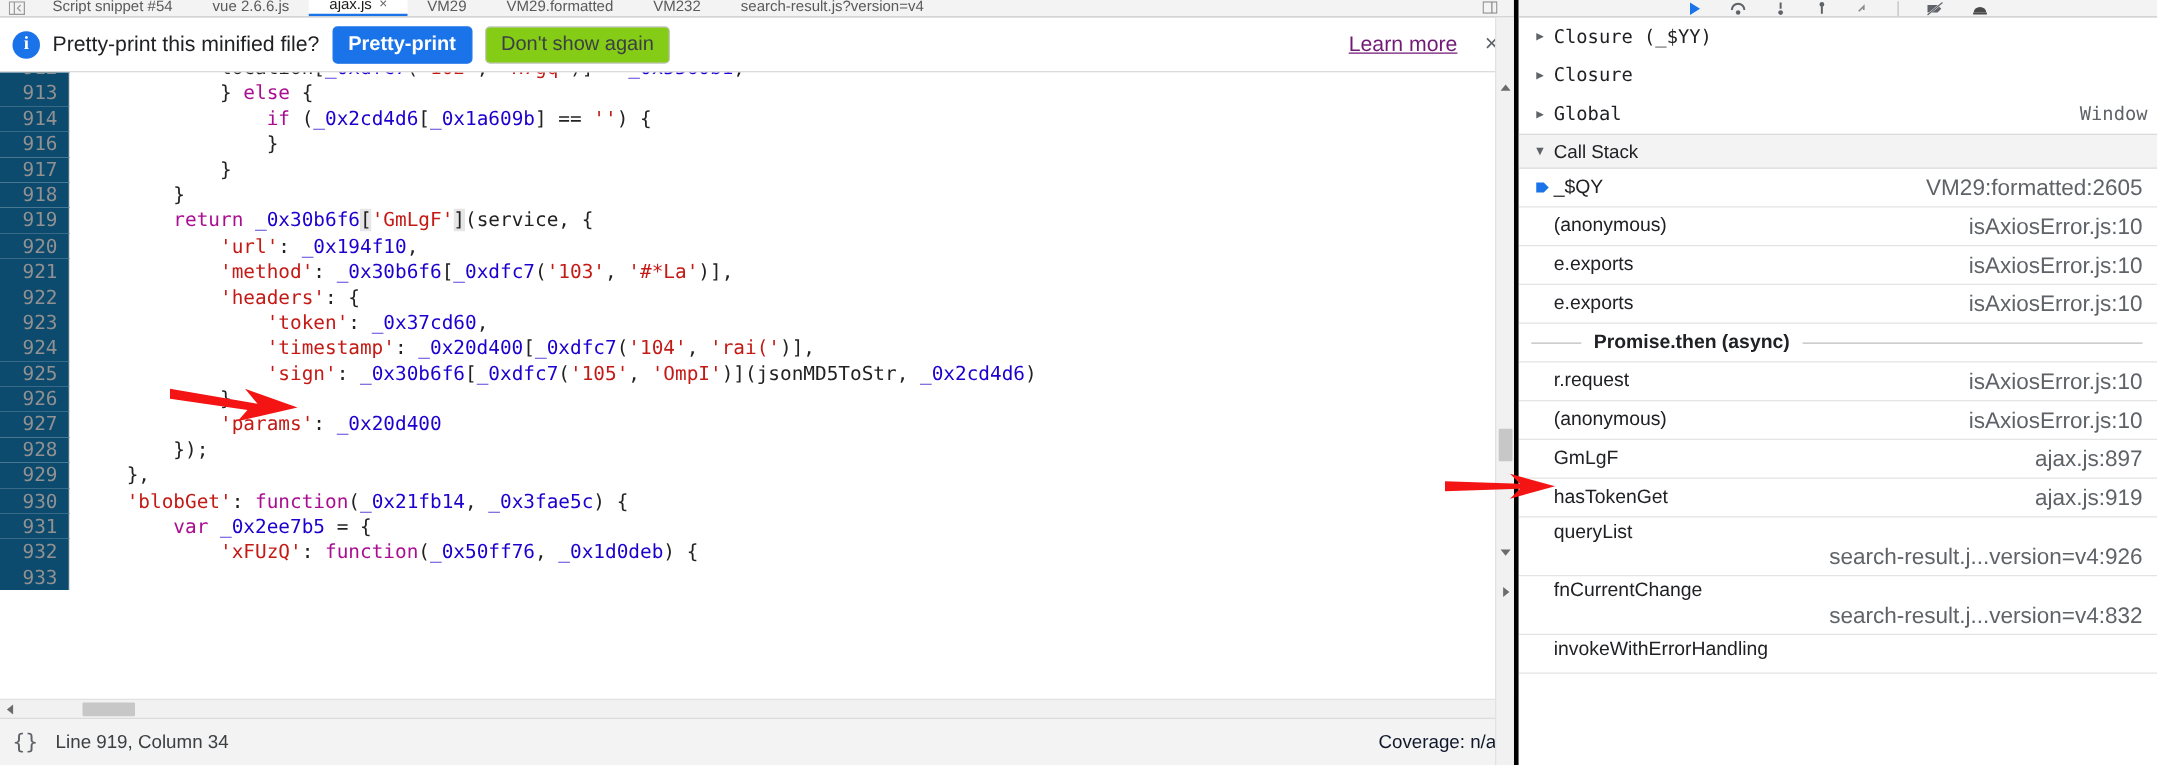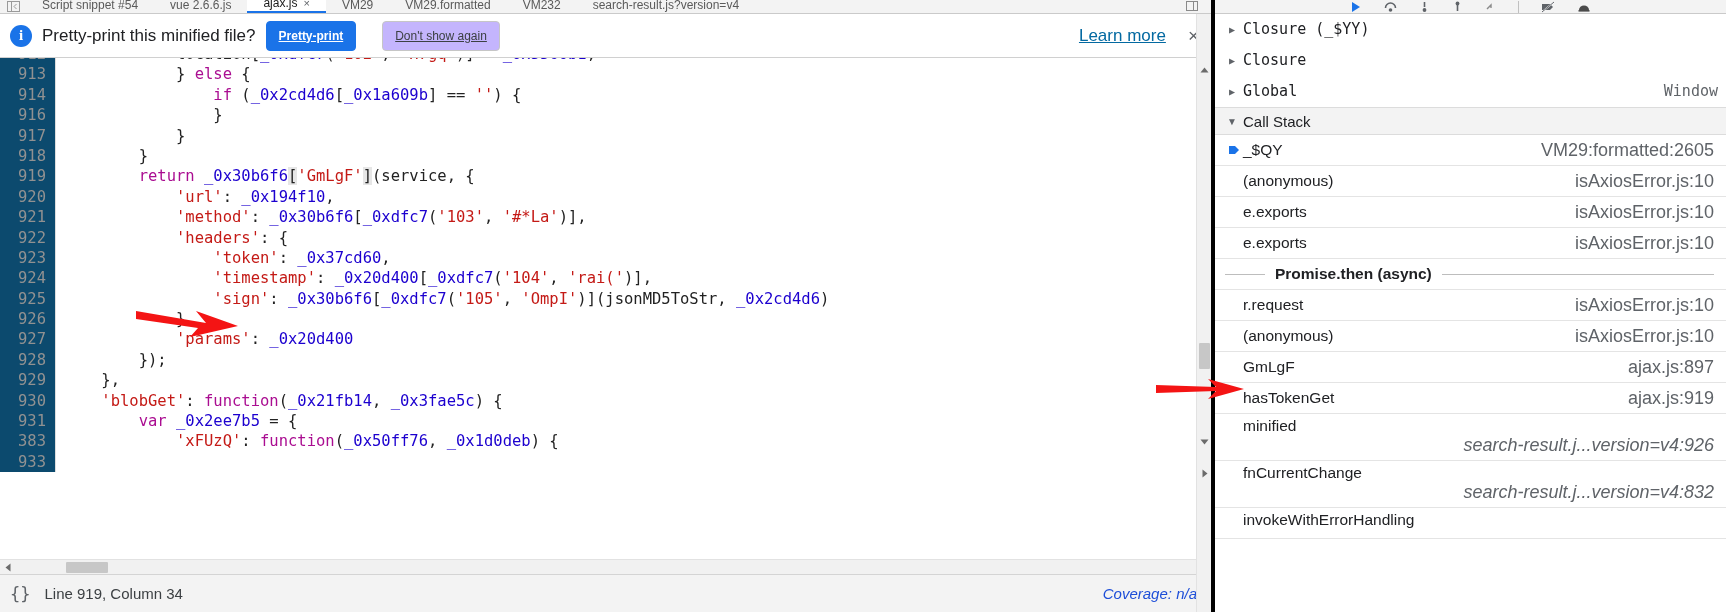--- a/index.html
+++ b/index.html
@@ -98,43 +98,41 @@
     flex: 0 0 auto;
   }
   .info-text {
     font-size: 17px;
     color: #202124;
     white-space: nowrap;
   }
   .btn {
     height: 30px;
     border-radius: 4px;
-    font-size: 12px;
+    font-size: 16px;
     padding: 0 12px;
     display: flex; align-items: center;
     white-space: nowrap;
     cursor: default;
-    text-decoration: underline;
   }
   .btn-primary {
     background: #1a73e8;
     color: #ffffff;
     font-weight: bold;
     border: 1px solid #1a73e8;
   }
   .btn-secondary {
-    background: #c4b5fd;
+    background: #84cc16;
     color: #3c4043;
     border: 1px solid #c6c6c6;
-    margin-left: 16px;
   }
   .learn-more {
     margin-left: auto;
     font-size: 17px;
-    color: #0369a1;
+    color: #701a75;
     text-decoration: underline;
     white-space: nowrap;
   }
   .infobar-close {
     font-size: 19px;
     color: #5f6368;
     margin-left: 12px;
     line-height: 1;
   }
 
@@ -244,22 +242,21 @@
     color: #5f6368;
     margin-right: 14px;
   }
   .status-pos {
     font-size: 15px;
     color: #3c4043;
   }
   .status-cov {
     margin-left: auto;
     font-size: 15px;
-    color: #1d4ed8;
-    font-style: italic;
+    color: #0f172a;
   }
 
   
   .right-pane {
     width: 511px;
     height: 612px;
     background: #ffffff;
     display: flex;
     flex-direction: column;
     position: relative;
@@ -336,21 +333,21 @@
   }
   .cs-name { white-space: nowrap; text-align: right; }
   .cs-loc {
     margin-left: auto;
     color: #5f6368;
     font-size: 18px;
     white-space: nowrap;
   }
   .cs-row.two-line { flex-direction: column; align-items: stretch; padding-bottom: 4px; }
   .cs-row.two-line .line1 { display: flex; align-items: center; }
-  .cs-row.two-line .line2 { display: flex; justify-content: center; padding-right: 0; font-style: italic; }
+  .cs-row.two-line .line2 { display: flex; justify-content: center; padding-right: 0; }
   .cs-row.async {
     justify-content: center;
     font-weight: bold;
     color: #202124;
     border-bottom: 1px solid #e4e4e4;
   }
   .async-line {
     flex: 1 1 auto;
     height: 1px;
     background: #bdbdbd;
@@ -433,21 +430,21 @@
             <div class="code-line"><div class="gutter">922</div><div class="code-text"><span class="t-pl">            </span><span class="t-str">'headers'</span><span class="t-pl">: {</span></div></div>
             <div class="code-line"><div class="gutter">923</div><div class="code-text"><span class="t-pl">                </span><span class="t-str">'token'</span><span class="t-pl">: </span><span class="t-id">_0x37cd60</span><span class="t-pl">,</span></div></div>
             <div class="code-line"><div class="gutter">924</div><div class="code-text"><span class="t-pl">                </span><span class="t-str">'timestamp'</span><span class="t-pl">: </span><span class="t-id">_0x20d400</span><span class="t-pl">[</span><span class="t-id">_0xdfc7</span><span class="t-pl">(</span><span class="t-str">'104'</span><span class="t-pl">, </span><span class="t-str">'rai('</span><span class="t-pl">)],</span></div></div>
             <div class="code-line"><div class="gutter">925</div><div class="code-text"><span class="t-pl">                </span><span class="t-str">'sign'</span><span class="t-pl">: </span><span class="t-id">_0x30b6f6</span><span class="t-pl">[</span><span class="t-id">_0xdfc7</span><span class="t-pl">(</span><span class="t-str">'105'</span><span class="t-pl">, </span><span class="t-str">'OmpI'</span><span class="t-pl">)](jsonMD5ToStr, </span><span class="t-id">_0x2cd4d6</span><span class="t-pl">)</span></div></div>
             <div class="code-line"><div class="gutter">926</div><div class="code-text"><span class="t-pl">            },</span></div></div>
             <div class="code-line"><div class="gutter">927</div><div class="code-text"><span class="t-pl">            </span><span class="t-str">'params'</span><span class="t-pl">: </span><span class="t-id">_0x20d400</span></div></div>
             <div class="code-line"><div class="gutter">928</div><div class="code-text"><span class="t-pl">        });</span></div></div>
             <div class="code-line"><div class="gutter">929</div><div class="code-text"><span class="t-pl">    },</span></div></div>
             <div class="code-line"><div class="gutter">930</div><div class="code-text"><span class="t-pl">    </span><span class="t-str">'blobGet'</span><span class="t-pl">: </span><span class="t-kw">function</span><span class="t-pl">(</span><span class="t-id">_0x21fb14</span><span class="t-pl">, </span><span class="t-id">_0x3fae5c</span><span class="t-pl">) {</span></div></div>
             <div class="code-line"><div class="gutter">931</div><div class="code-text"><span class="t-pl">        </span><span class="t-kw">var</span><span class="t-pl"> </span><span class="t-id">_0x2ee7b5</span><span class="t-pl"> = {</span></div></div>
-            <div class="code-line"><div class="gutter">383</div><div class="code-text"><span class="t-pl">            </span><span class="t-str">'xFUzQ'</span><span class="t-pl">: </span><span class="t-kw">function</span><span class="t-pl">(</span><span class="t-id">_0x50ff76</span><span class="t-pl">, </span><span class="t-id">_0x1d0deb</span><span class="t-pl">) {</span></div></div>
+            <div class="code-line"><div class="gutter">932</div><div class="code-text"><span class="t-pl">            </span><span class="t-str">'xFUzQ'</span><span class="t-pl">: </span><span class="t-kw">function</span><span class="t-pl">(</span><span class="t-id">_0x50ff76</span><span class="t-pl">, </span><span class="t-id">_0x1d0deb</span><span class="t-pl">) {</span></div></div>
             <div class="code-line"><div class="gutter">933</div></div>
           </div>
       </div>
       <div class="v-scroll">
         <div class="arrow-up">
           <svg width="9" height="6" viewBox="0 0 9 6">
               <path d="M4.5 0.5 L8.5 5.5 L0.5 5.5 Z" fill="#6b6b6b"></path>
             </svg>
         </div>
         <div class="v-thumb" style="top:278px;height:26px;"></div>
@@ -612,21 +609,21 @@
           <span class="cs-loc">ajax.js:897</span>
         </div>
         <div class="cs-row">
           <span class="cs-marker"></span>
           <span class="cs-name">hasTokenGet</span>
           <span class="cs-loc">ajax.js:919</span>
         </div>
         <div class="cs-row two-line">
           <div class="line1">
             <span class="cs-marker"></span>
-            <span class="cs-name">minified</span>
+            <span class="cs-name">queryList</span>
           </div>
           <div class="line2">
             <span class="cs-loc">search-result.j...version=v4:926</span>
           </div>
         </div>
         <div class="cs-row two-line">
           <div class="line1">
             <span class="cs-marker"></span>
             <span class="cs-name">fnCurrentChange</span>
           </div>

